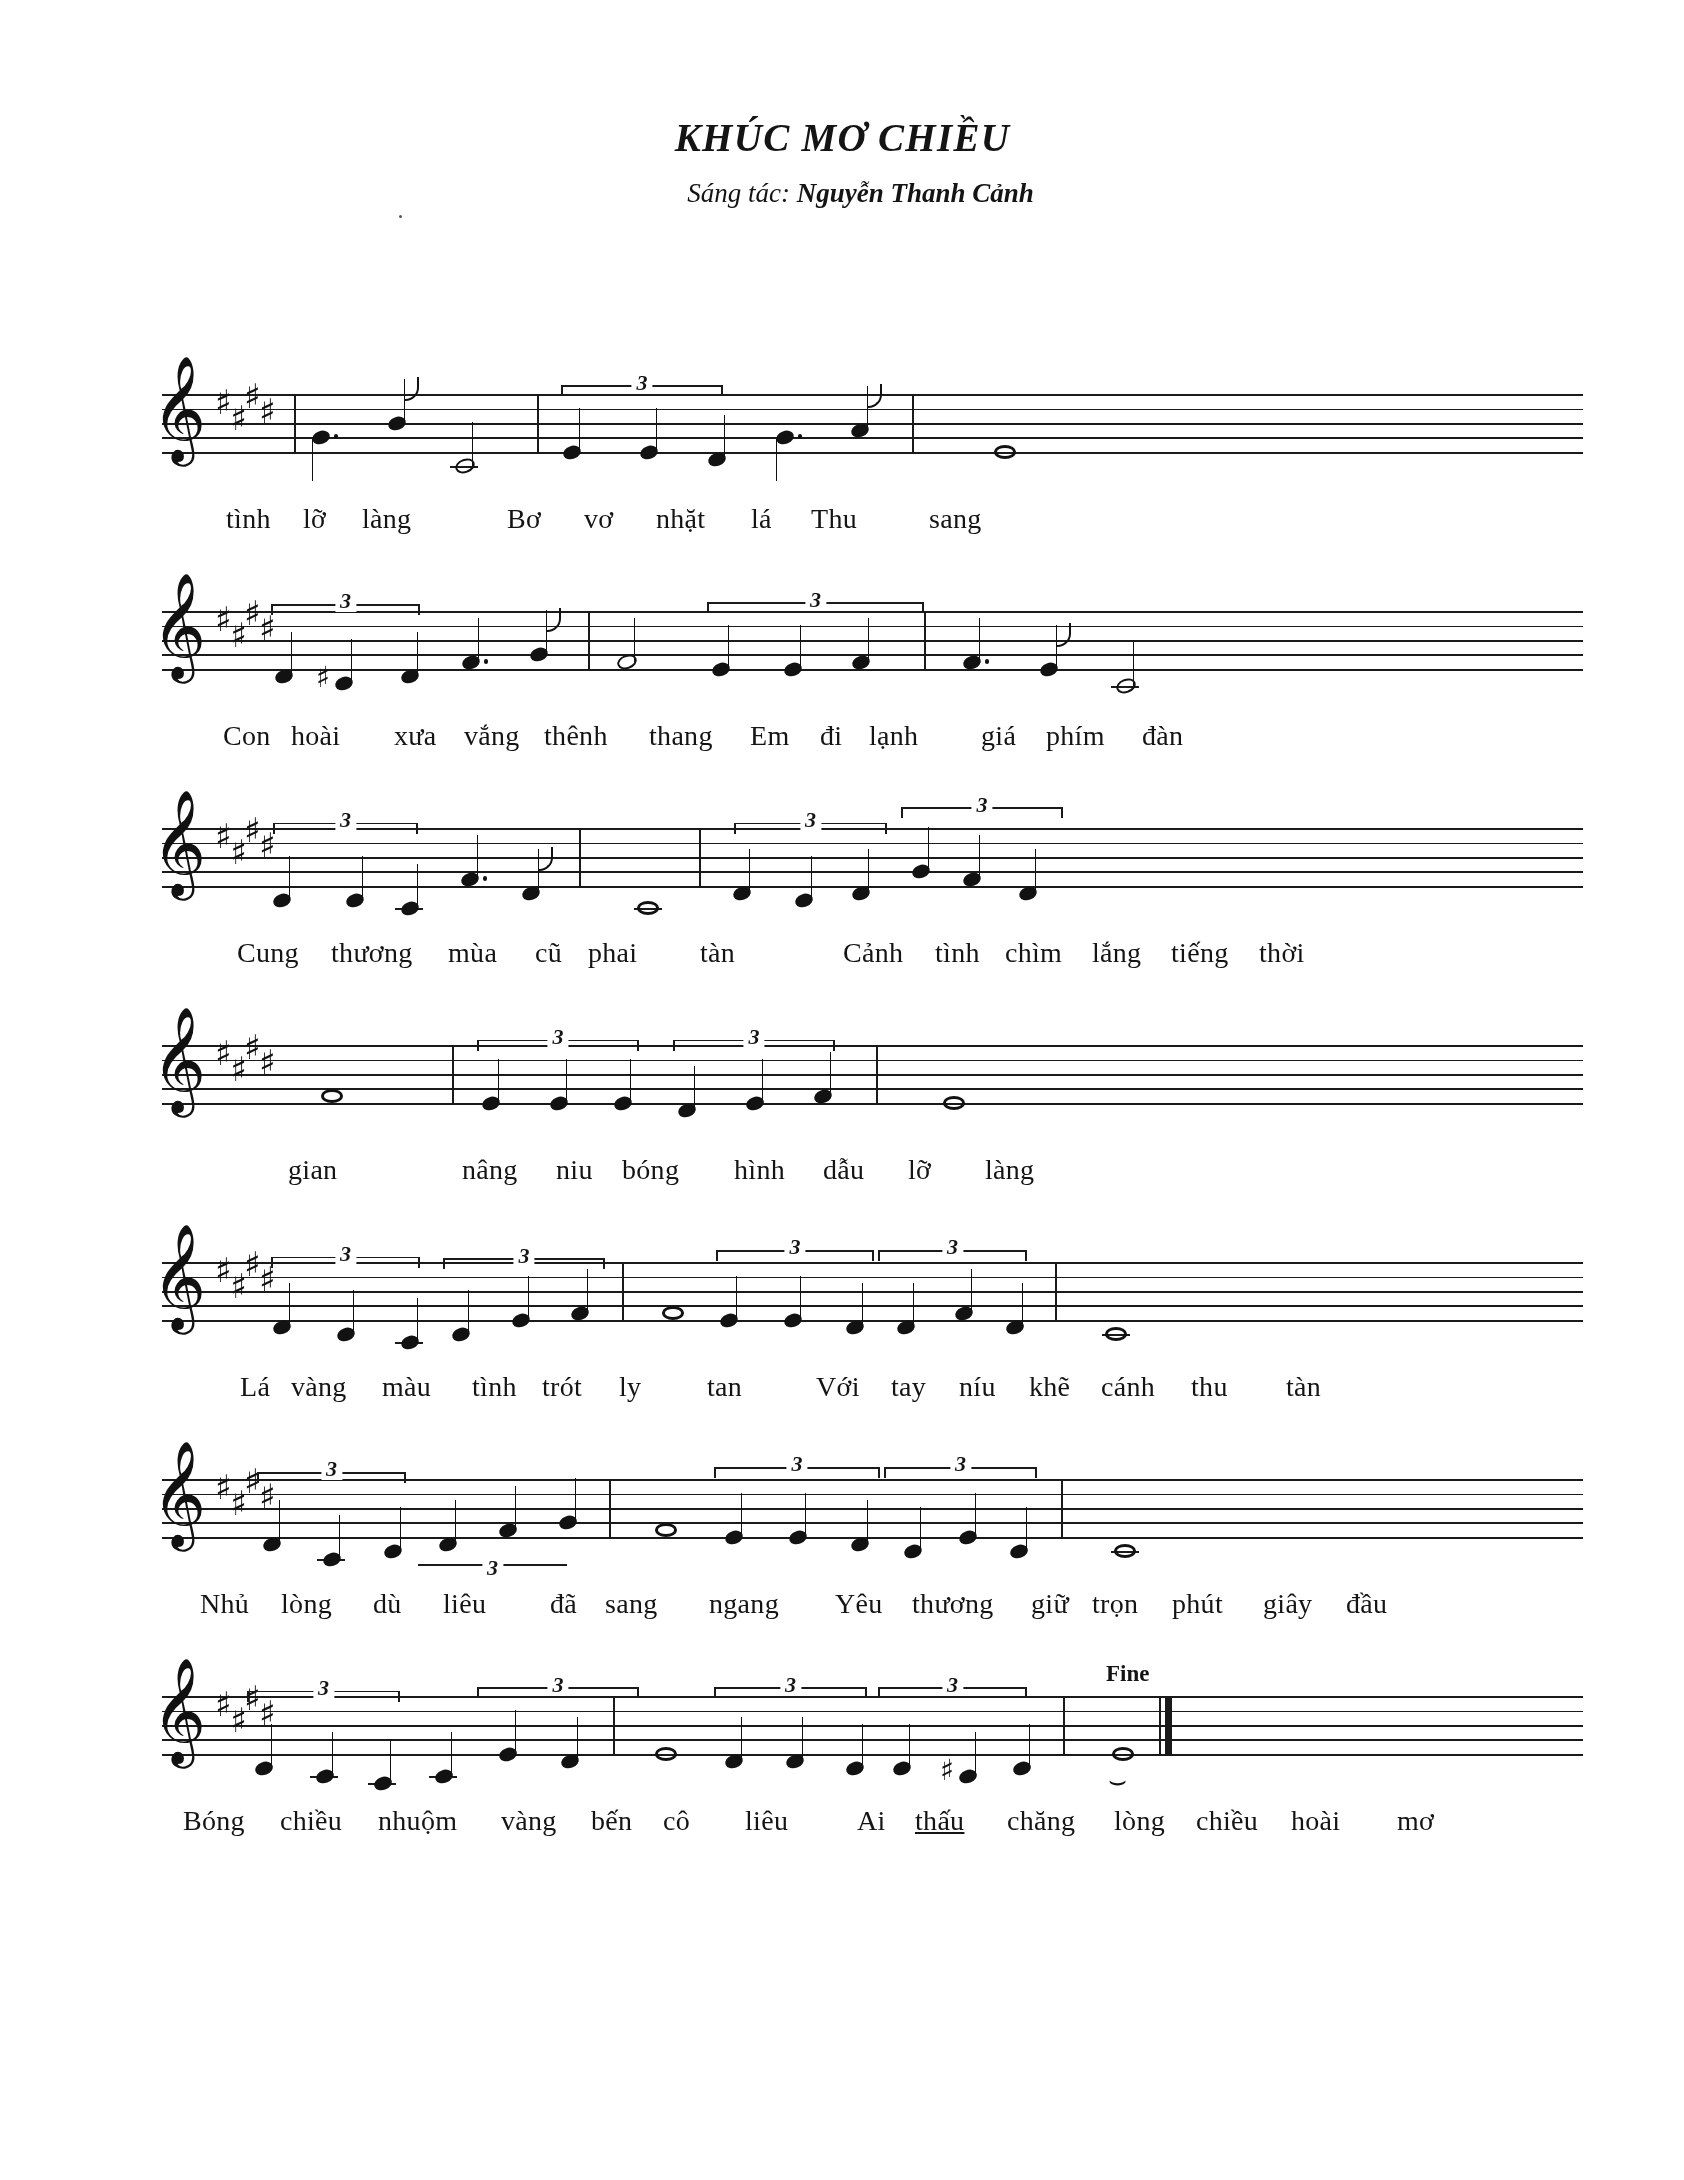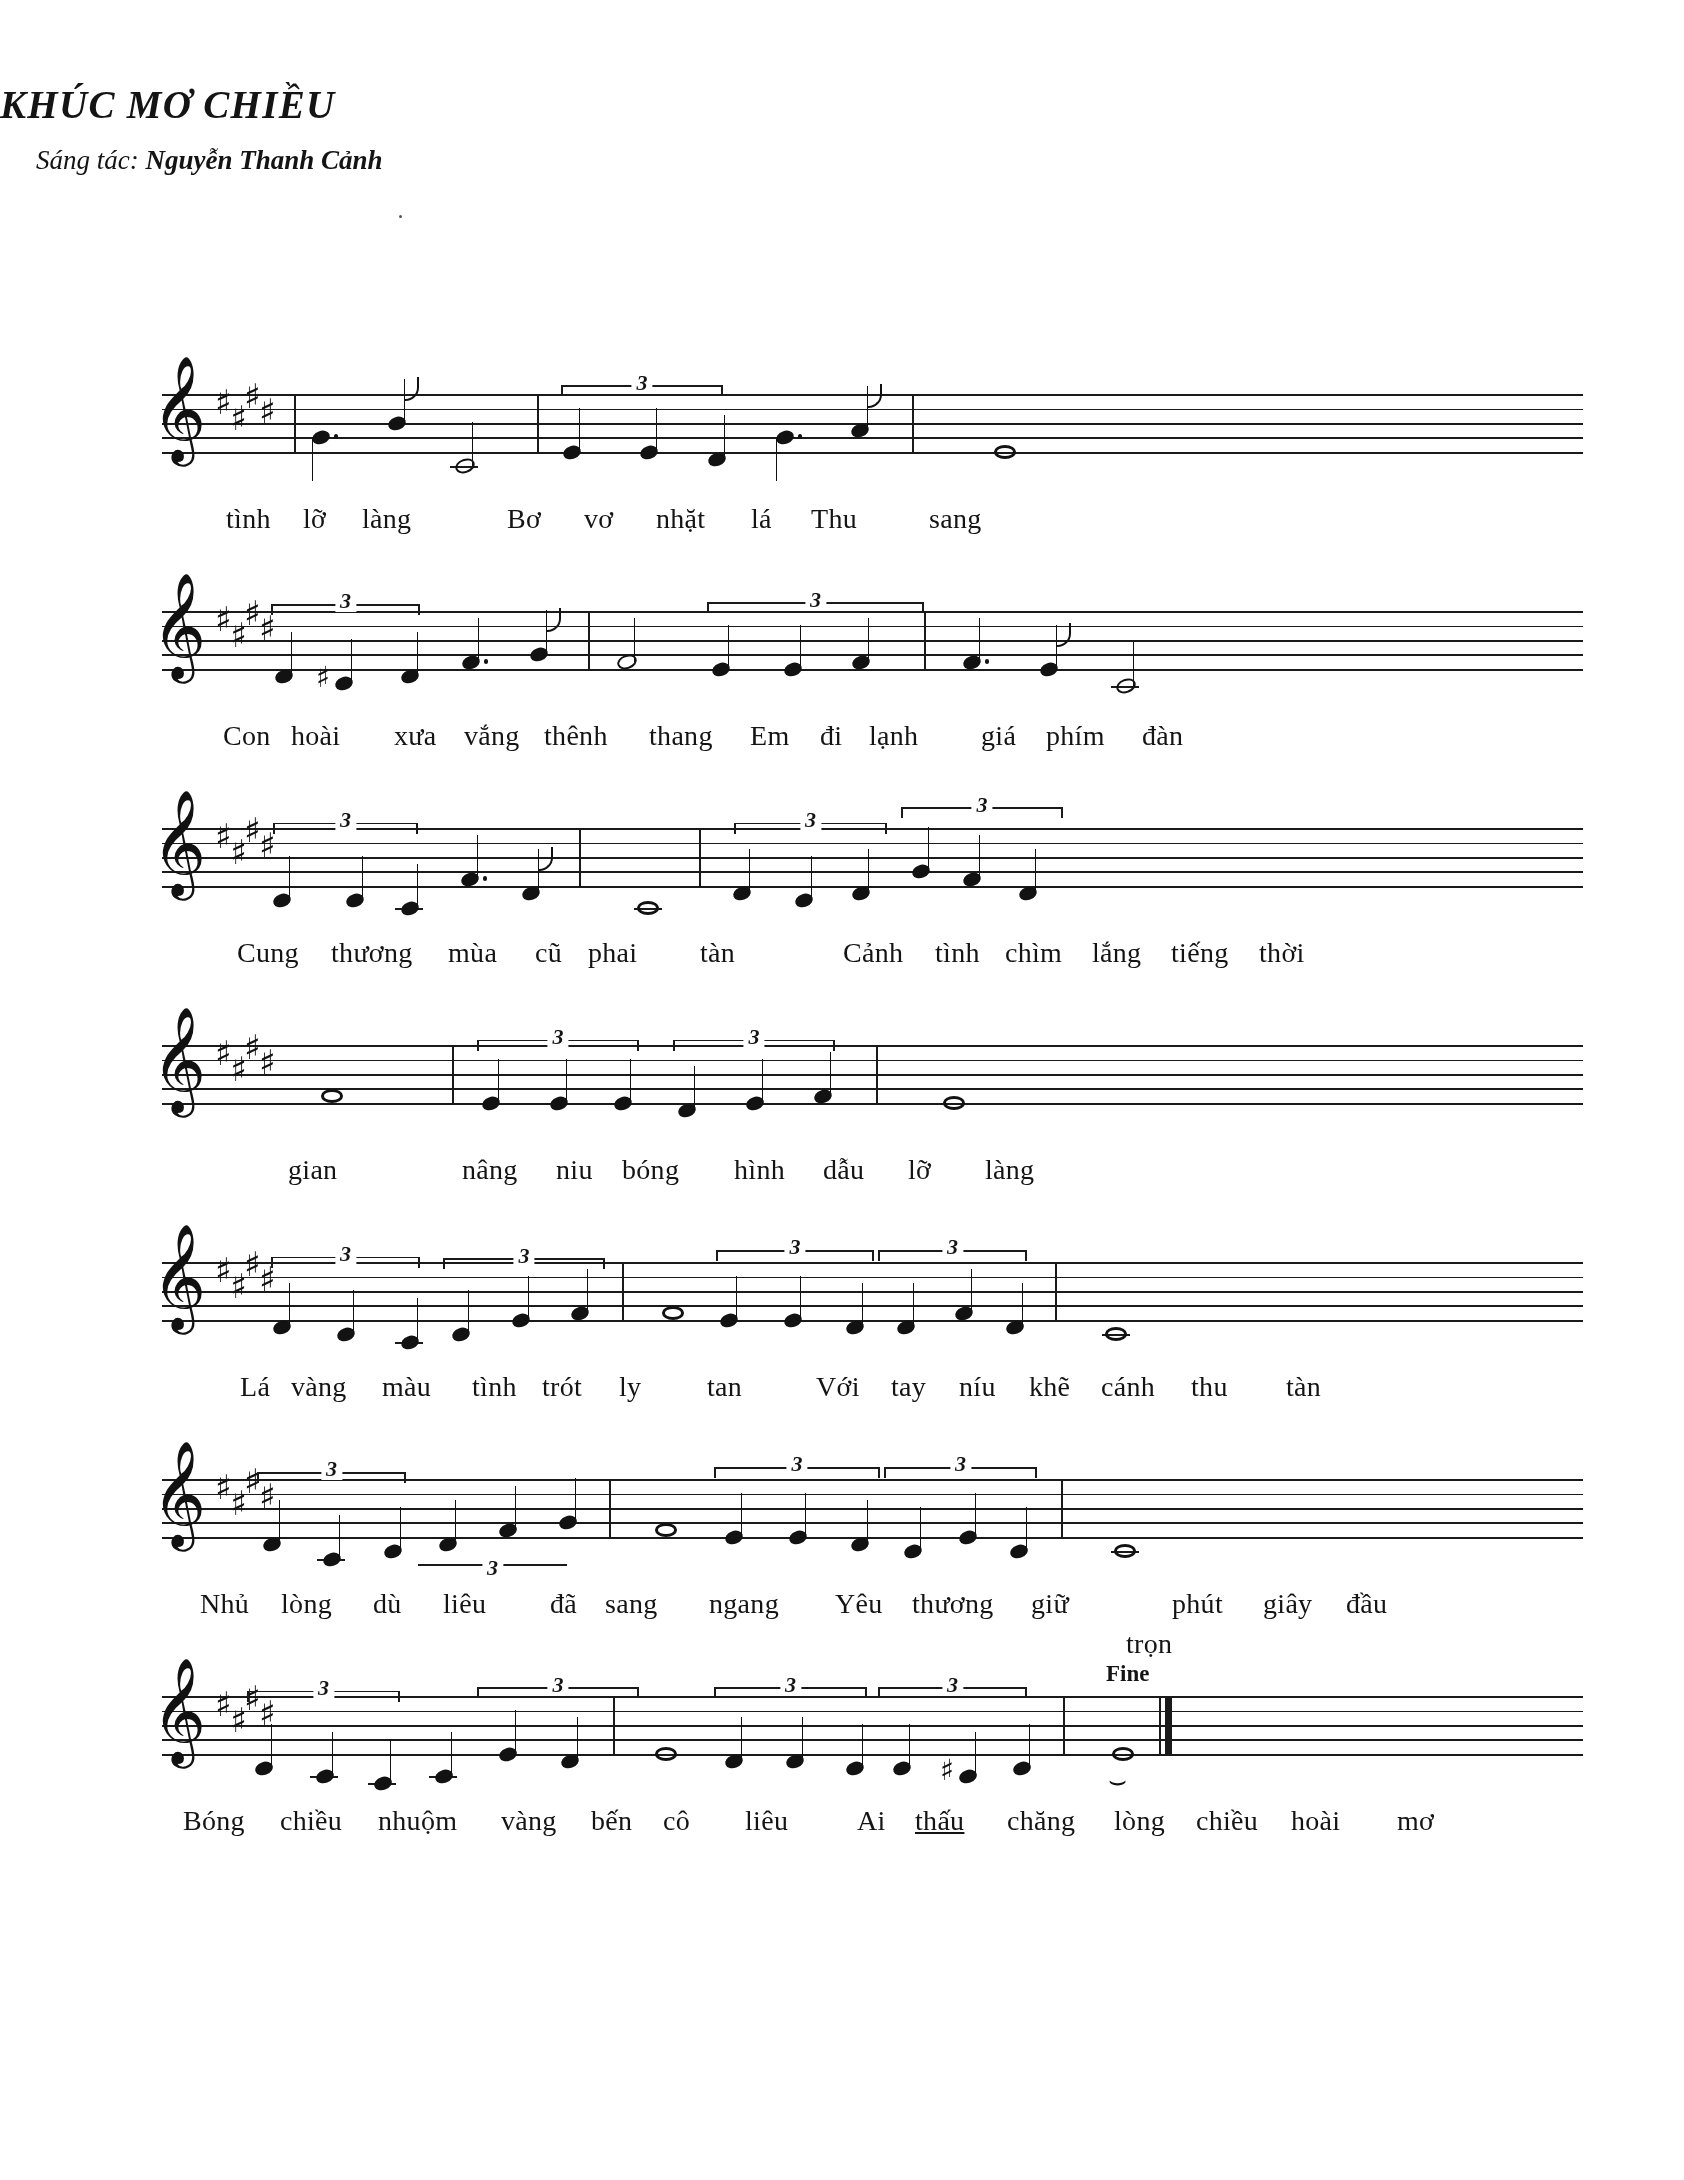--- a/index.html
+++ b/index.html
@@ -19,21 +19,22 @@
 
   .page {
     position: relative;
     width: 1685px;
     height: 2181px;
     background: #ffffff;
   }
 
   
   .header {
-    padding-top: 84px;
+    text-align: center;
+    padding-top: 117px;
   }
   .song-title {
     font-size: 39px;
     font-weight: bold;
     font-style: italic;
     letter-spacing: 1.3px;
     margin: 0;
     line-height: 1.1;
   }
   .composer-line {
@@ -926,21 +927,21 @@
           <span class="seg" style="left: 38px;">Nhủ</span>
           <span class="seg" style="left: 119px;">lòng</span>
           <span class="seg" style="left: 211px;">dù</span>
           <span class="seg" style="left: 281px;">liêu</span>
           <span class="seg" style="left: 388px;">đã</span>
           <span class="seg" style="left: 443px;">sang</span>
           <span class="seg" style="left: 547px;">ngang</span>
           <span class="seg" style="left: 673px;">Yêu</span>
           <span class="seg" style="left: 750px;">thương</span>
           <span class="seg" style="left: 869px;">giữ</span>
-          <span class="seg" style="left: 964px; margin-top: 40px;">trọn</span>
+          <span class="seg" style="left: 930px;">trọn</span>
           <span class="seg" style="left: 1010px;">phút</span>
           <span class="seg" style="left: 1101px;">giây</span>
           <span class="seg" style="left: 1184px;">đầu</span>
         </div>
     </div>
 
     <div class="system">
       <div class="staff-wrap">
         <div class="staff-lines">
           <div class="ln"></div>

